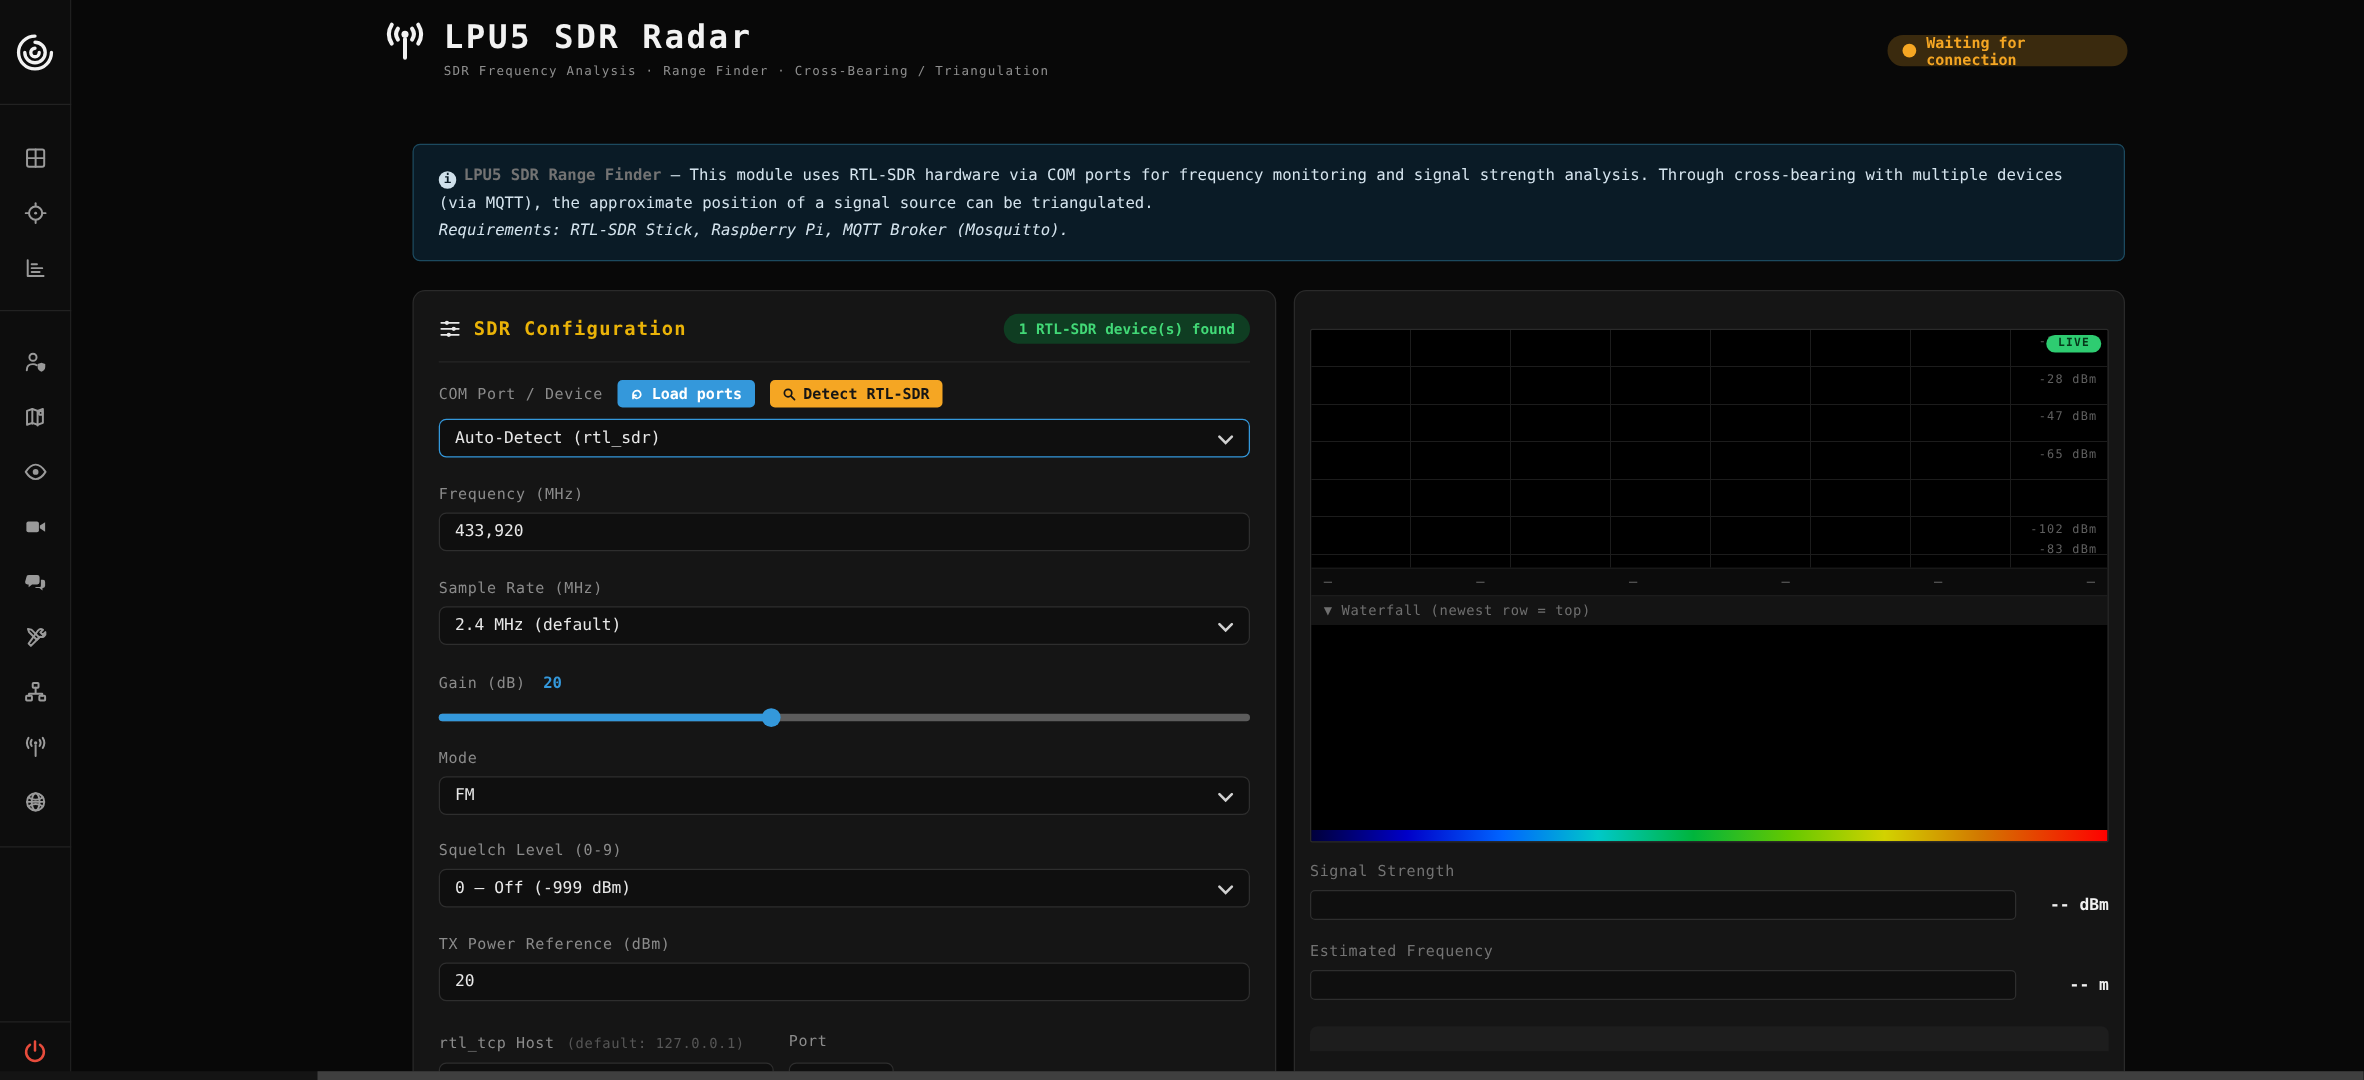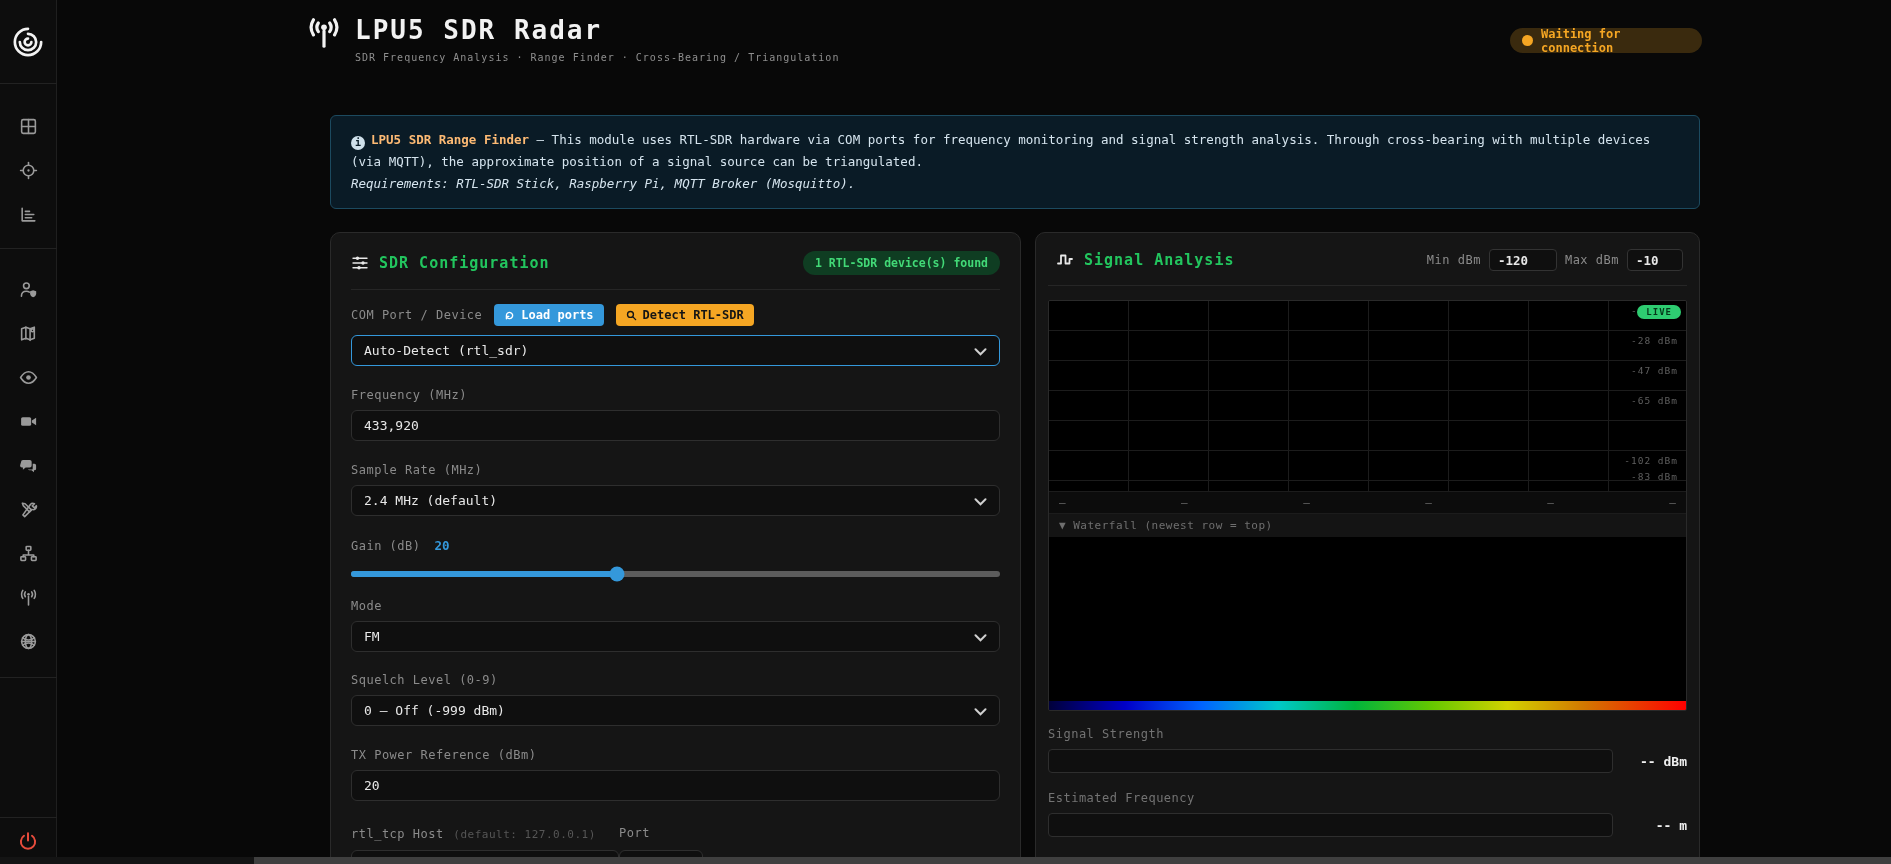--- a/index.html
+++ b/index.html
@@ -25,34 +25,34 @@
   .hdr-sub { font-size:10px; color:#8f8f8f; margin-top:6px; letter-spacing:1px; }
   .status-badge { position:absolute; left:1510px; top:28px; width:192px; height:25px;
     background:#3a2a0e; border-radius:13px; display:flex; align-items:center; gap:8px;
     padding:0 12px; color:#f5a623; font-size:12px; font-weight:bold; }
   .status-dot { width:11px; height:11px; border-radius:50%; background:#f5a623; flex:none; }
 
   
   .info-box { position:absolute; left:330px; top:115px; width:1370px; height:94px;
     background:#0a1b26; border:1px solid #1c4a5f; border-radius:6px; padding:13px 20px;
     font-size:12.5px; line-height:22px; color:#d5e4ee; }
-  .info-box b { color:#fdba74; }
+  .info-box b { color:#737373; }
   .info-req { font-style:italic; }
   .info-i { display:inline-block; width:14px; height:14px; border-radius:50%; background:#cfe0ea;
     color:#0a1b26; font-weight:bold; font-size:10px; text-align:center; line-height:14px;
     vertical-align:-2px; margin-right:6px; font-style:normal; }
 
   
   .panel { position:absolute; top:232px; background:#151515; border:1px solid #2a2a2a;
     border-radius:10px; }
   .panel-left  { left:330px;  width:691px; height:690px; padding:18px 20px; }
   .panel-right { left:1035px; width:665px; height:690px; padding:16px 12px; }
   .panel-head { display:flex; align-items:center; gap:10px; padding-bottom:14px;
     border-bottom:1px solid #262626; }
-  .panel-title { font-size:15px; font-weight:bold; letter-spacing:1px; color:#22c55e; }
+  .panel-title { font-size:15px; font-weight:bold; letter-spacing:1px; color:#eab308; }
   .dev-badge { margin-left:auto; background:#0f3d22; color:#42d977; font-size:11.5px; font-weight:bold;
     padding:5px 12px; border-radius:13px; }
 
   .lbl { font-size:12px; color:#8b8b8b; letter-spacing:0.5px; }
   .lbl-hint { color:#565656; font-size:11px; }
   .field, .sel { width:100%; height:31px; background:#0f0f0f; border:1px solid #2e2e2e; border-radius:6px;
     color:#e8e8e8; font-size:13px; font-family:inherit; padding:0 12px; display:flex; align-items:center; }
   input.field { outline:none; }
   .sel { position:relative; cursor:pointer; }
   .sel .chev { position:absolute; right:12px; top:12px; }
@@ -63,21 +63,21 @@
   .btn-blue { background:#3498db; color:#fff; }
   .btn-orange { background:#f5a623; color:#151515; }
 
   .row { display:flex; align-items:center; }
   .gain-val { color:#3498db; font-size:12.5px; font-weight:bold; margin-left:14px; }
   .slider { position:relative; height:6px; border-radius:3px; background:#5c5c5c; margin-top:18px; }
   .slider-fill { position:absolute; left:0; top:0; height:6px; width:41%; background:#3498db; border-radius:3px; }
   .slider-thumb { position:absolute; left:41%; top:50%; transform:translate(-50%,-50%);
     width:15px; height:15px; border-radius:50%; background:#3498db; cursor:pointer; }
 
-  .host-grid { display:grid; grid-template-columns:268px 84px auto; align-items:end; }
+  .host-grid { display:grid; grid-template-columns:268px 84px auto; column-gap:12px; align-items:end; }
 
   
   .minmax { margin-left:auto; display:flex; align-items:center; gap:8px; }
   .mm-input { width:68px; height:22px; background:#0f0f0f; border:1px solid #333; border-radius:4px;
     color:#e8e8e8; font-family:inherit; font-size:12.5px; font-weight:bold; padding:0 8px; outline:none; }
   .mm-input.small { width:56px; }
 
   .scope-wrap { margin-top:14px; border:1px solid #2a2a2a; border-radius:2px; overflow:hidden; }
   .spectrum { position:relative; height:190px; background:#000;
     background-image:
@@ -354,32 +354,20 @@
     </div>
     <div class="host-grid mt8">
       <input class="field" value="127.0.0.1" style="">
       <input class="field" value="1234" style="">
 
     </div>
 
   </section>
 
   <section class="panel panel-right">
-    <div class="panel-head" style="padding-left:8px; padding-right:4px;">
-      <svg width="18" height="18" viewBox="0 0 18 18">
-        <path d="M2 12.5 h3 v-8 h4.5 v8 h4 v-4.5 h2.5" stroke="#e8e8e8" fill="none" stroke-width="1.8" stroke-linecap="round" stroke-linejoin="round"></path>
-      </svg>
-      <span class="panel-title">Signal Analysis</span>
-      <div class="minmax">
-        <span class="lbl">Min dBm</span>
-        <input class="mm-input" value="-120" style="">
-        <span class="lbl">Max dBm</span>
-        <input class="mm-input small" value="-10" style="">
-      </div>
-    </div>
 
     <div class="scope-wrap">
       <div class="spectrum">
         <span class="db-lab" style="top:4px;">-10 dBm</span>
         <span class="db-lab" style="top:34px;">-28 dBm</span>
         <span class="db-lab" style="top:64px;">-47 dBm</span>
         <span class="db-lab" style="top:94px;">-65 dBm</span>
         <span class="db-lab" style="top:124px;margin-top:46px;">-83 dBm</span>
         <span class="db-lab" style="top:154px;">-102 dBm</span>
         <span class="live-badge">LIVE</span>

